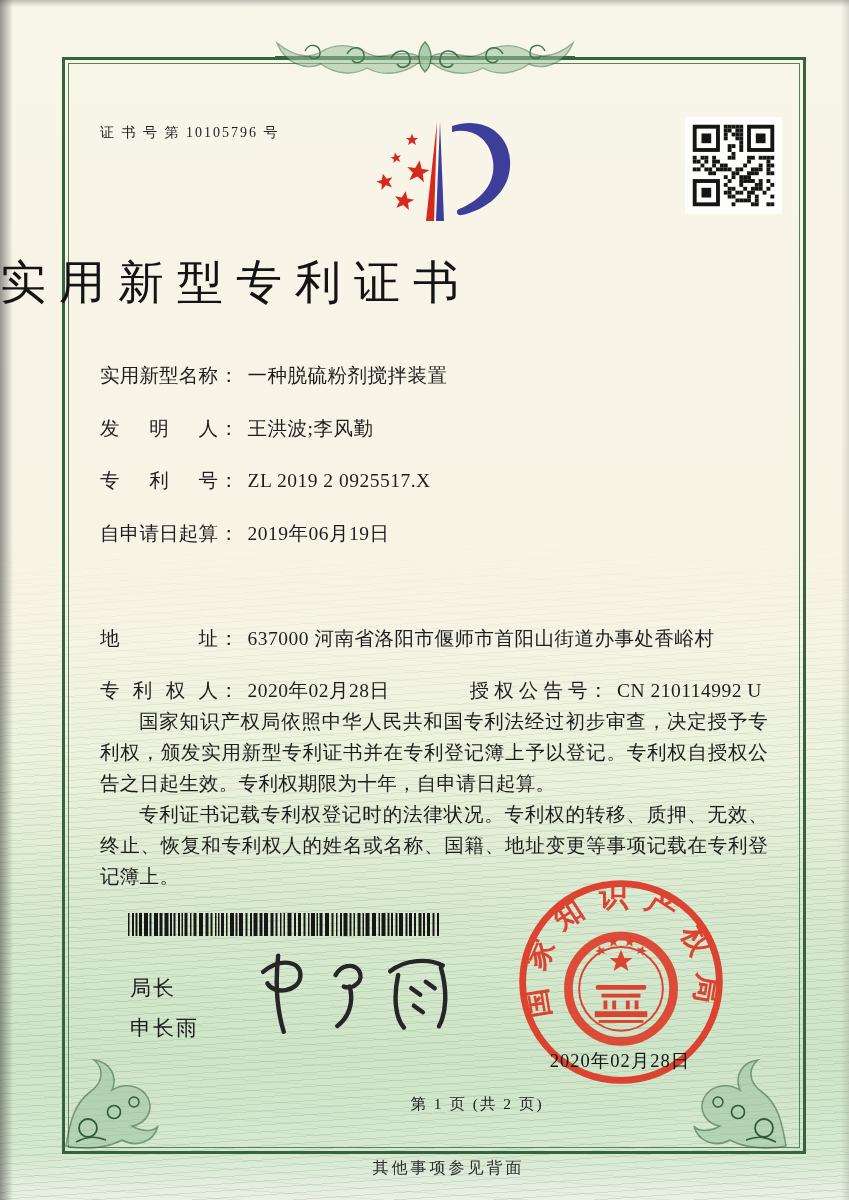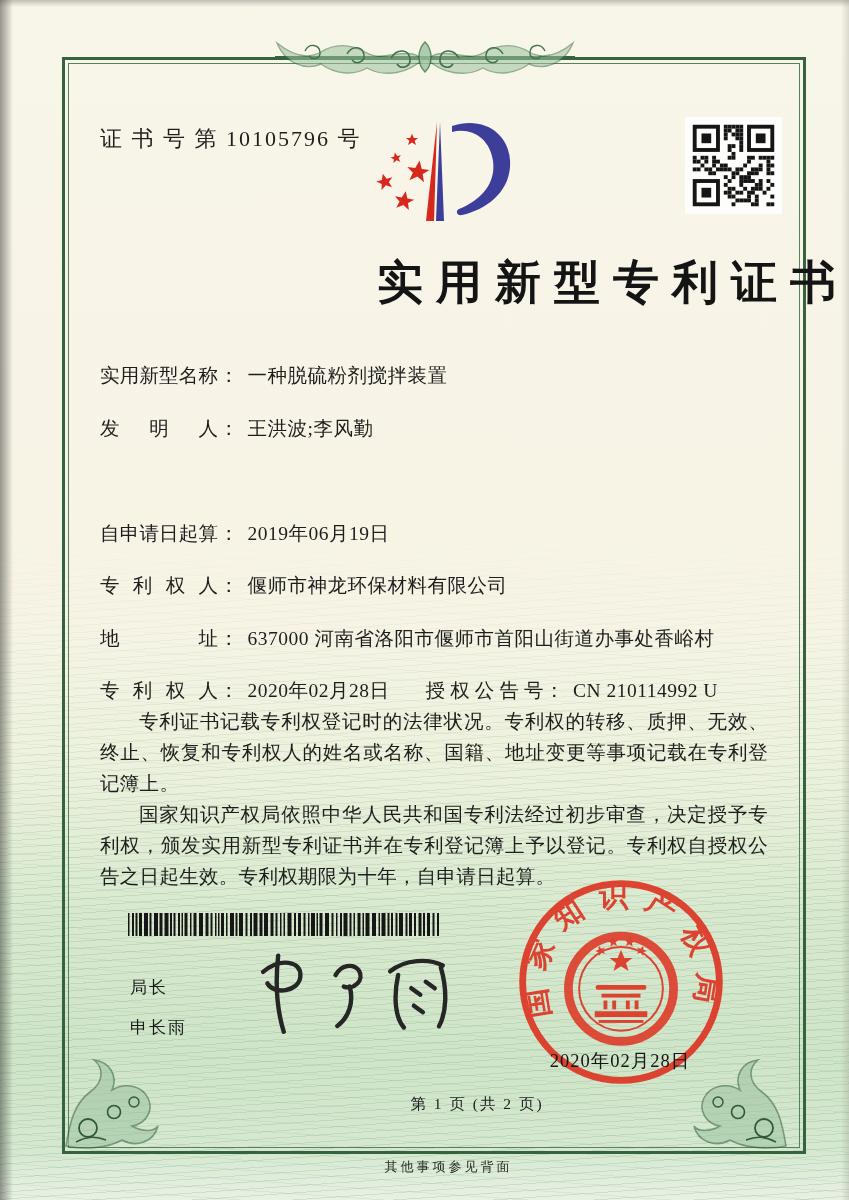--- a/index.html
+++ b/index.html
@@ -17,43 +17,43 @@
   .scan-edge-t{position:absolute;left:0;top:0;right:0;height:7px;
     background:linear-gradient(180deg,rgba(90,90,84,.35),rgba(90,90,84,0));}
   .scan-edge-r{position:absolute;right:0;top:0;bottom:0;width:8px;
     background:linear-gradient(270deg,rgba(150,150,140,.30),rgba(150,150,140,0));}
   .frame-outer{position:absolute;left:62px;top:57px;width:738px;height:1091px;
     border:3px solid #35633d;}
   .frame-inner{position:absolute;left:3px;top:3px;right:3px;bottom:3px;border:1px solid #55815c;}
   .ornament-top{position:absolute;left:275px;top:28px;width:300px;height:58px;}
   .ornament-bl{position:absolute;left:60px;top:1052px;width:100px;height:100px;}
   .ornament-br{position:absolute;left:692px;top:1052px;width:100px;height:100px;transform:scaleX(-1);}
-  .cert-no{position:absolute;left:100px;top:124px;font-size:22px;letter-spacing:2px;color:#1e1e1e;}
+  .cert-no{position:absolute;left:100px;top:124px;font-size:14px;letter-spacing:2px;color:#1e1e1e;}
   .logo{position:absolute;left:360px;top:114px;width:180px;height:122px;}
   .qr{position:absolute;left:685px;top:117px;width:97px;height:97px;background:#fdfdfb;}
-  .title{position:absolute;left:0;right:0;top:252px;text-align:right;
-    font-size:46px;font-weight:700;letter-spacing:13px;color:#141414;}
+  .title{position:absolute;left:0;right:0;top:252px;text-align:left;
+    font-size:46px;font-weight:400;letter-spacing:13px;color:#141414;}
   .frow{position:absolute;left:100px;font-size:19.5px;color:#1d1d1d;white-space:nowrap;}
   .flabel{display:inline-block;width:118px;text-align:justify;text-align-last:justify;vertical-align:bottom;}
   .fcolon{margin:0 9px 0 1px;}
   .fvalue{letter-spacing:.5px;}
-  .grant2{margin-left:36px;}
+  .grant2{margin-left:80px;}
   .paras{position:absolute;left:100px;top:706px;width:668px;font-size:19.5px;
     line-height:31px;color:#1d1d1d;text-align:justify;letter-spacing:.3px;}
   .paras p{margin:0;text-indent:2em;}
   .barcode{position:absolute;left:128px;top:913px;width:315px;height:23px;}
-  .signer{position:absolute;left:130px;top:968px;font-size:17px;color:#1b1b1b;letter-spacing:2px;line-height:40px;}
+  .signer{position:absolute;left:130px;top:968px;font-size:21px;color:#1b1b1b;letter-spacing:2px;line-height:40px;}
   .signature{position:absolute;left:252px;top:934px;width:215px;height:110px;transform:rotate(-2deg);}
   .seal{position:absolute;left:509px;top:870px;width:224px;height:224px;opacity:.92;}
   .seal-date{position:absolute;left:520px;top:1048px;width:200px;text-align:center;
     font-size:18.5px;color:#151515;letter-spacing:1px;z-index:5;}
   .page-info{position:absolute;left:62px;width:830px;top:1094px;text-align:center;
     font-size:15.5px;color:#202020;letter-spacing:2px;}
   .back-note{position:absolute;left:0;right:0;top:1158px;text-align:center;
-    font-size:13px;color:#2a2a2a;letter-spacing:3px;padding-left:48px;}
+    font-size:16px;color:#2a2a2a;letter-spacing:3px;padding-left:48px;}
   svg{display:block;}
 </style>
 </head>
 <body>
 
 <div class="page">
 
   <div class="waves"></div>
   <div class="scan-edge-l"></div>
   <div class="scan-edge-t"></div>
@@ -241,36 +241,36 @@
   </svg>
 
   <div class="title">实用新型专利证书</div>
 
   <div class="frow" style="top:415px">
     <span class="flabel">发明人</span><span class="fcolon">：</span><span class="fvalue">王洪波;李风勤</span>
   </div>
   <div class="frow" style="top:362px">
     <span class="flabel">实用新型名称</span><span class="fcolon">：</span><span class="fvalue">一种脱硫粉剂搅拌装置</span>
   </div>
+  <div class="frow" style="top:467px">
+    <span class="flabel">专利号</span><span class="fcolon">：</span><span class="fvalue">ZL 2019 2 0925517.X</span>
+  </div>
   <div class="frow" style="top:520px">
     <span class="flabel">自申请日起算</span><span class="fcolon">：</span><span class="fvalue">2019年06月19日</span>
   </div>
-  <div class="frow" style="top:572px">
-    <span class="flabel">专利权人</span><span class="fcolon">：</span><span class="fvalue">偃师市神龙环保材料有限公司</span>
-  </div>
   <div class="frow" style="top:625px">
     <span class="flabel">地址</span><span class="fcolon">：</span><span class="fvalue">637000 河南省洛阳市偃师市首阳山街道办事处香峪村</span>
   </div>
   <div class="frow" style="top:677px">
     <span class="flabel">专利权人</span><span class="fcolon">：</span><span class="fvalue">2020年02月28日</span><span class="grant2"><span class="flabel">授权公告号</span><span class="fcolon">：</span><span class="fvalue">CN 210114992 U</span></span>
   </div>
 
   <div class="paras">
+    <p>国家知识产权局依照中华人民共和国专利法经过初步审查，决定授予专利权，颁发实用新型专利证书并在专利登记簿上予以登记。专利权自授权公告之日起生效。专利权期限为十年，自申请日起算。</p>
     <p>专利证书记载专利权登记时的法律状况。专利权的转移、质押、无效、终止、恢复和专利权人的姓名或名称、国籍、地址变更等事项记载在专利登记簿上。</p>
-    <p>国家知识产权局依照中华人民共和国专利法经过初步审查，决定授予专利权，颁发实用新型专利证书并在专利登记簿上予以登记。专利权自授权公告之日起生效。专利权期限为十年，自申请日起算。</p>
   </div>
 
   <svg class="barcode" viewBox="0 0 315 23" preserveAspectRatio="none">
     <g id="barcode-bars">
         <rect x="0" y="0" width="1.5" height="23" fill="#161616"></rect>
         <rect x="4" y="0" width="2" height="23" fill="#161616"></rect>
         <rect x="7.5" y="0" width="2" height="23" fill="#161616"></rect>
         <rect x="11" y="0" width="3" height="23" fill="#161616"></rect>
         <rect x="16" y="0" width="4" height="23" fill="#161616"></rect>
         <rect x="21.5" y="0" width="2" height="23" fill="#161616"></rect>

